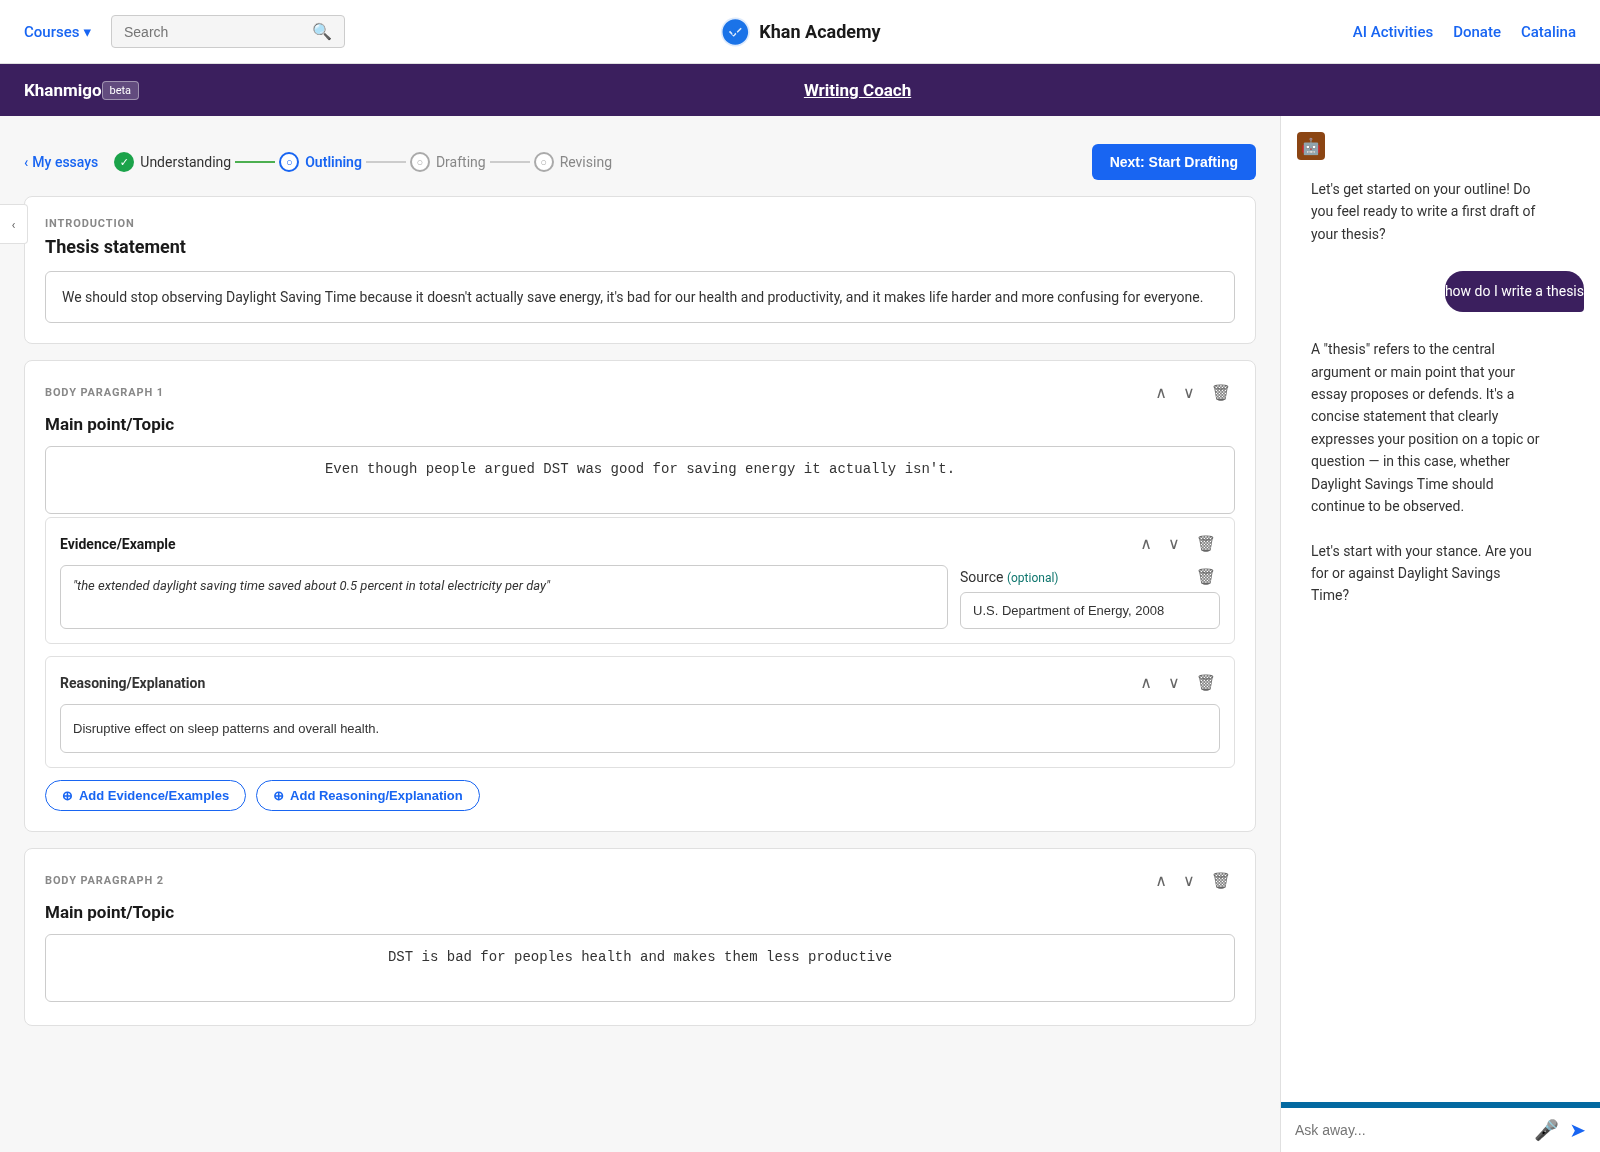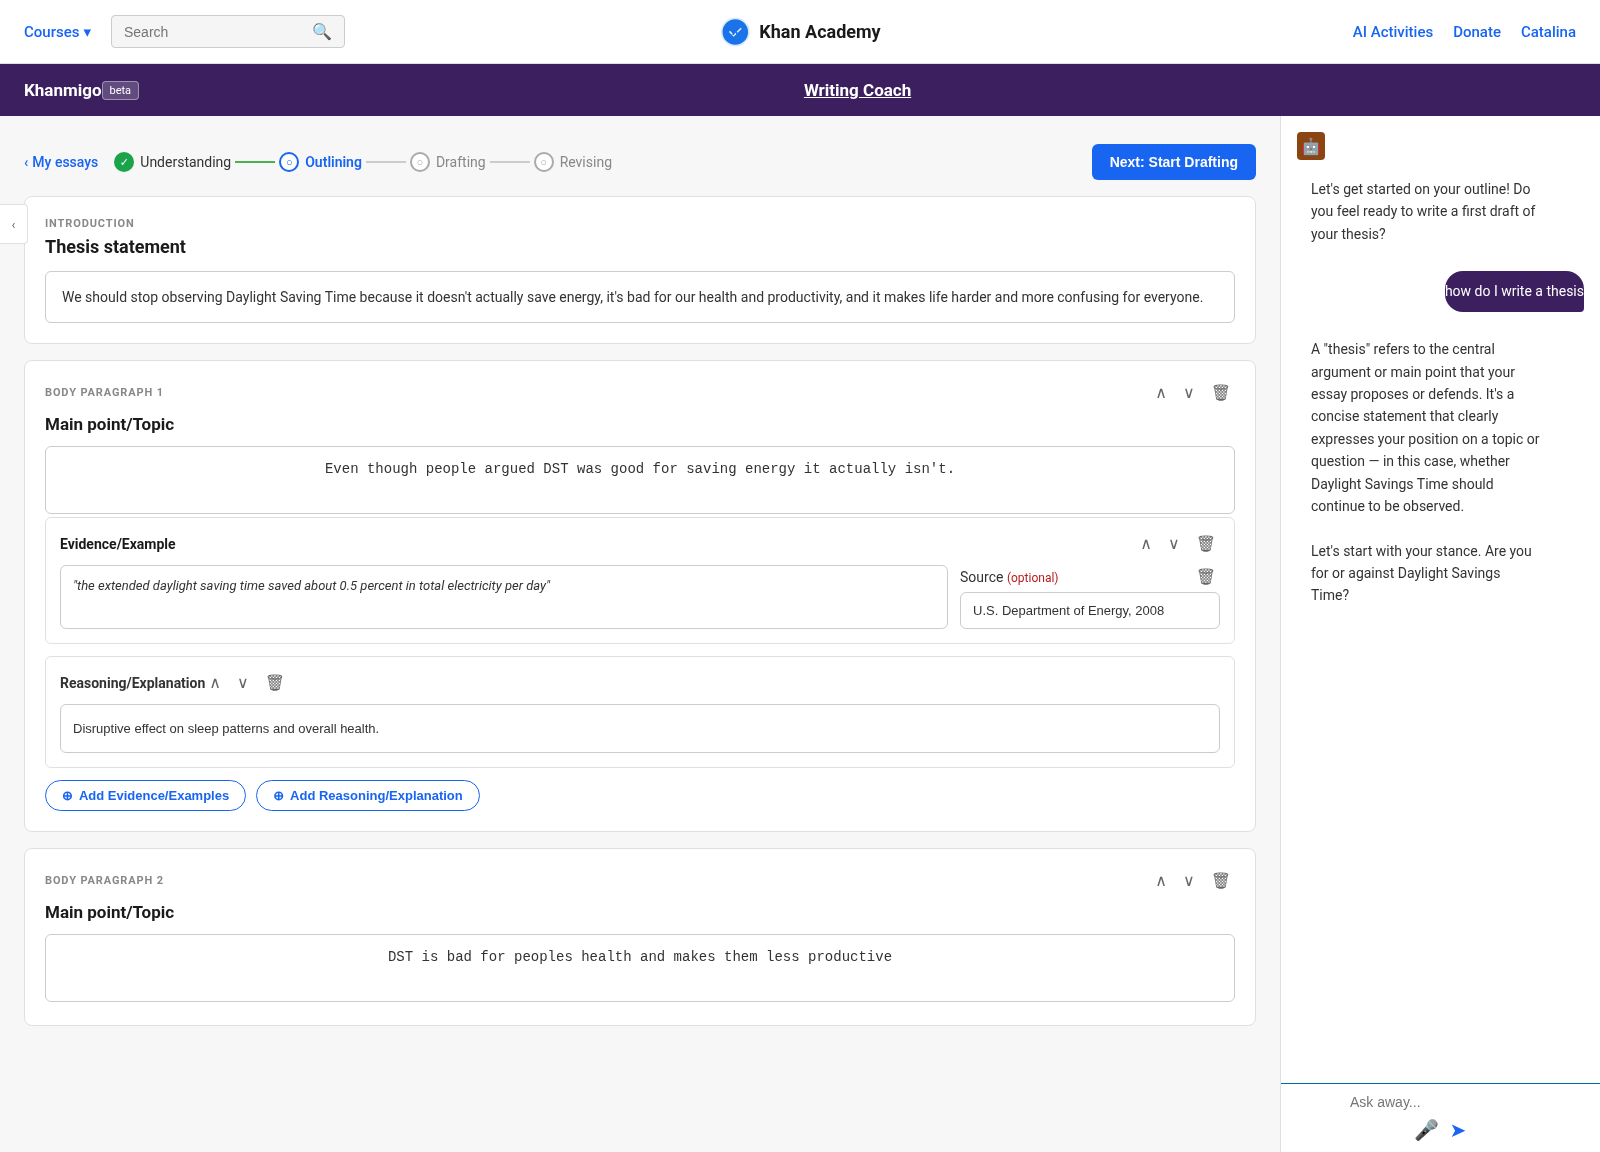--- a/index.html
+++ b/index.html
@@ -226,21 +226,21 @@
       background: #fff;
     }
 
     
     .reasoning-block {
       border: 1px solid #e0e0e0;
       border-radius: 6px;
       padding: 14px;
       margin-bottom: 12px;
     }
-    .reasoning-header { display: flex; align-items: center; justify-content: flex-start; margin-bottom: 10px; }
+    .reasoning-header { display: flex; align-items: center; justify-content: space-between; margin-bottom: 10px; }
     .reasoning-title { font-weight: 700; font-size: 14px; }
     .reasoning-input {
       width: 100%;
       border: 1px solid #ccc;
       border-radius: 6px;
       padding: 16px 12px;
       font-size: 13px;
       color: #333;
       background: #fff;
     }
@@ -297,26 +297,25 @@
     }
     .bot-avatar {
       width: 28px; height: 28px;
       background: #8b4513;
       border-radius: 4px;
       display: flex; align-items: center; justify-content: center;
       font-size: 16px;
       margin-bottom: 6px;
     }
     .chat-input-area {
-      border-top: 1px solid #0369a1;
+      border-top: 6px solid #0369a1;
       padding: 10px 14px;
       display: flex;
       align-items: center;
       gap: 8px;
-      flex-direction: column;
     }
     .chat-input {
       flex: 1;
       border: none;
       outline: none;
       font-size: 14px;
       color: #999;
       background: transparent;
     }
     .chat-input-icons { display: flex; align-items: center; gap: 10px; }
@@ -433,21 +432,21 @@
             <button class="ctrl-btn">∨</button>
             <button class="ctrl-btn">🗑</button>
           </div>
         </div>
         <div class="evidence-inputs">
           <div class="evidence-quote">"the extended daylight saving time saved about 0.5 percent in total electricity per day"</div>
           <div class="source-block">
             <div class="source-header">
               <span>
                 <span>Source</span>
-                <span style="color:#b91c1c;font-size:12px;">(optional)</span>
+                <span style="color:#0f766e;font-size:12px;">(optional)</span>
               </span>
               <button class="ctrl-btn">🗑</button>
             </div>
             <input class="source-input" type="text" value="U.S. Department of Energy, 2008" style="">
           </div>
         </div>
       </div>
 
       
       <div class="reasoning-block">

